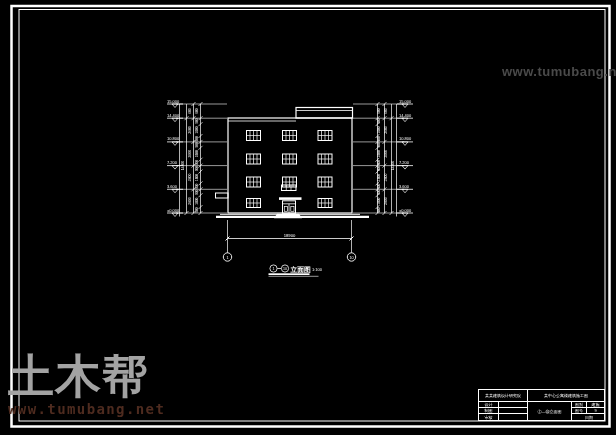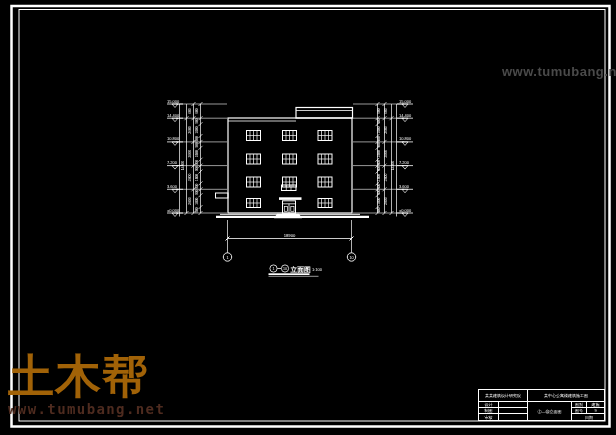--- a/index.html
+++ b/index.html
@@ -4,21 +4,21 @@
 <style>
   html,body{margin:0;padding:0;background:#000;width:616px;height:435px;overflow:hidden;
     font-family:"Liberation Sans",sans-serif;}
   #stage{position:relative;width:616px;height:435px;background:#000;}
   svg{position:absolute;left:0;top:0;}
   svg text{font-family:"Liberation Sans",sans-serif;fill:#fff;}
   
   .wm-top{position:absolute;left:502px;top:64px;color:#4a4a4a;font-size:13px;font-weight:bold;
     letter-spacing:.5px;}
   .logo{position:absolute;left:8px;top:352px;width:160px;}
-  .logo-cn{font-size:46px;font-weight:bold;color:#a16207;line-height:1.05;letter-spacing:1px;
+  .logo-cn{font-size:46px;font-weight:bold;color:#a3a3a3;line-height:1.05;letter-spacing:1px;
     font-family:"DejaVu Sans",sans-serif;}
   .logo-url{font-size:14px;font-weight:bold;color:#4e2b1f;letter-spacing:1.4px;margin-top:1px;
     font-family:"DejaVu Sans Mono",monospace;}
   
   .tb{position:absolute;left:478px;top:389px;width:127px;height:32px;border:1px solid #fff;
     box-sizing:border-box;color:#fff;}
   .tb .c{position:absolute;box-sizing:border-box;display:flex;align-items:center;
     justify-content:center;overflow:hidden;white-space:nowrap;font-size:4px;}
   .br{border-right:1px solid #fff;} .bb{border-bottom:1px solid #fff;}
   .hl{left:0;top:0;width:49px;height:12px;font-size:4.5px;}

